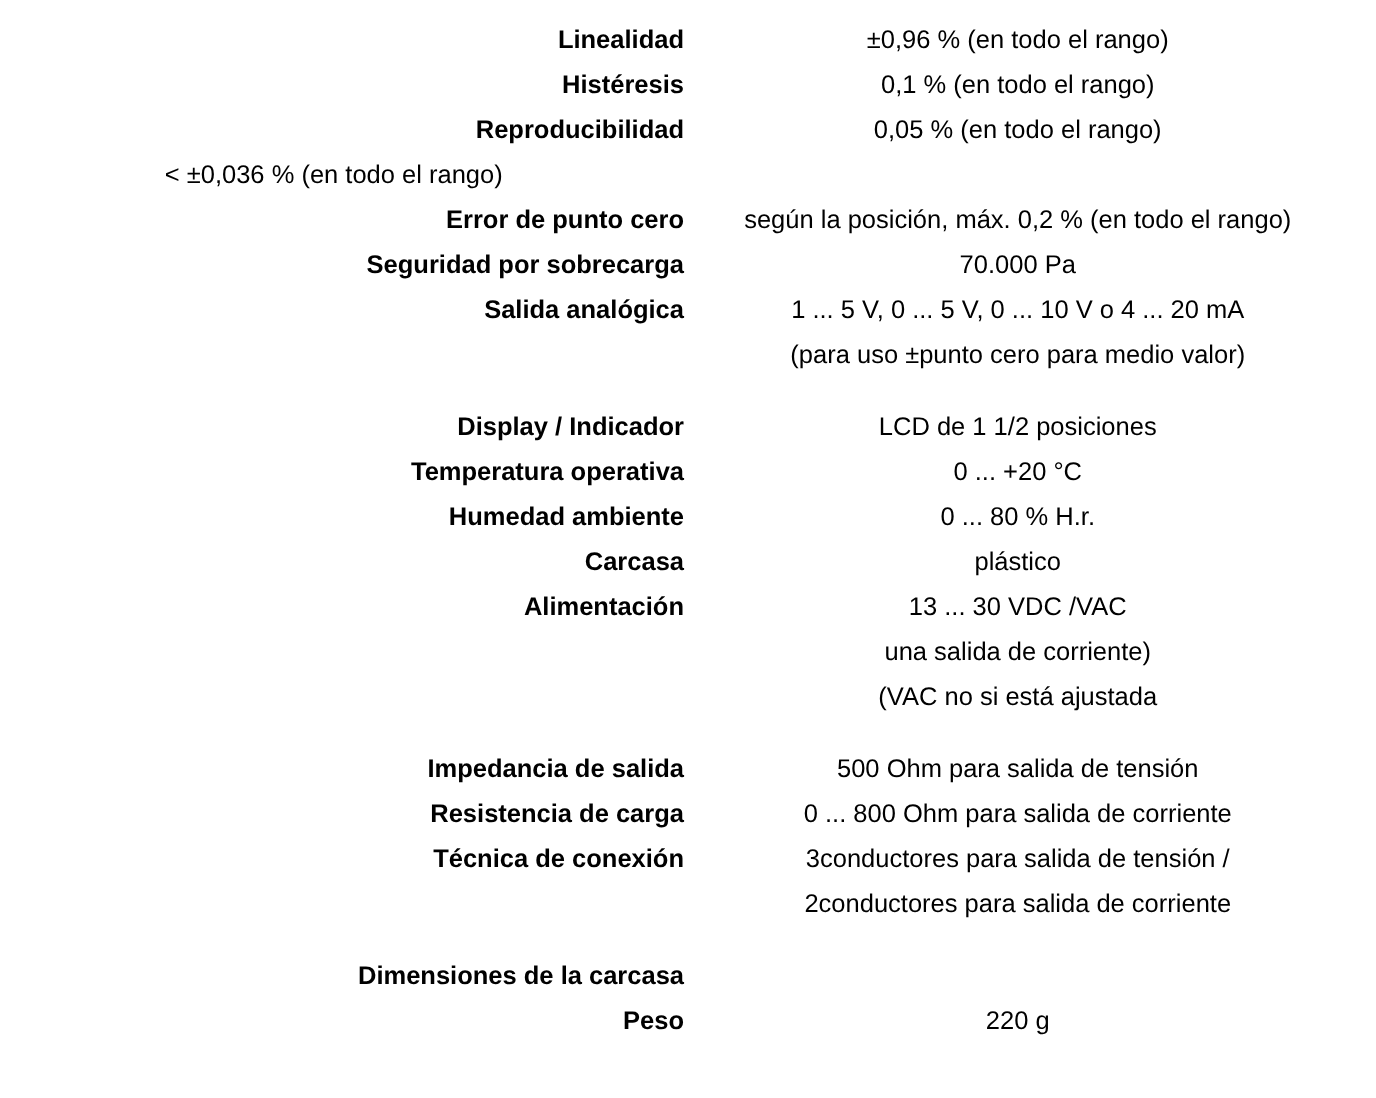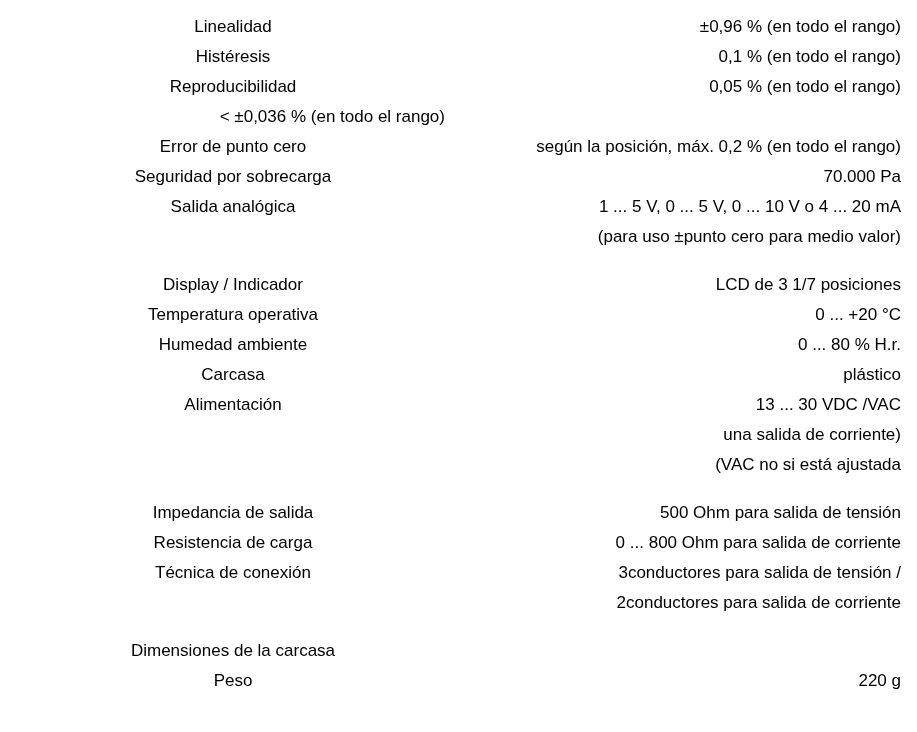--- a/index.html
+++ b/index.html
@@ -25,31 +25,32 @@
     width: 917px;
     box-sizing: border-box;
   }
   .spec-label {
     width: 456px;
     flex: 0 0 456px;
     padding-left: 10px;
     box-sizing: border-box;
     font-size: 17px;
     line-height: 30px;
-    text-align: center;
+    text-align: right;
     white-space: nowrap;
+    font-weight: bold;
   }
   .spec-value {
     width: 451px;
     flex: 0 0 451px;
     padding-right: 6px;
     box-sizing: border-box;
     font-size: 17px;
     line-height: 30px;
-    text-align: right;
+    text-align: center;
   }
   .spec-value .vline {
     display: block;
     white-space: nowrap;
   }
   .group-gap {
     height: 18px;
     width: 917px;
   }
 </style>
@@ -96,21 +97,21 @@
       <div class="spec-label">Salida analógica</div>
       <div class="spec-value">
         <span class="vline">1 ... 5 V, 0 ... 5 V, 0 ... 10 V o 4 ... 20 mA</span>
         <span class="vline">(para uso ±punto cero para medio valor)</span>
       </div>
     </div>
     <div class="group-gap"></div>
     <div class="spec-row">
       <div class="spec-label">Display / Indicador</div>
       <div class="spec-value">
-        <span class="vline">LCD de 3 1/7 posiciones</span>
+        <span class="vline">LCD de 1 1/2 posiciones</span>
       </div>
     </div>
     <div class="spec-row">
       <div class="spec-label">Temperatura operativa</div>
       <div class="spec-value">
         <span class="vline">0 ... +20 °C</span>
       </div>
     </div>
     <div class="spec-row">
       <div class="spec-label">Humedad ambiente</div>

